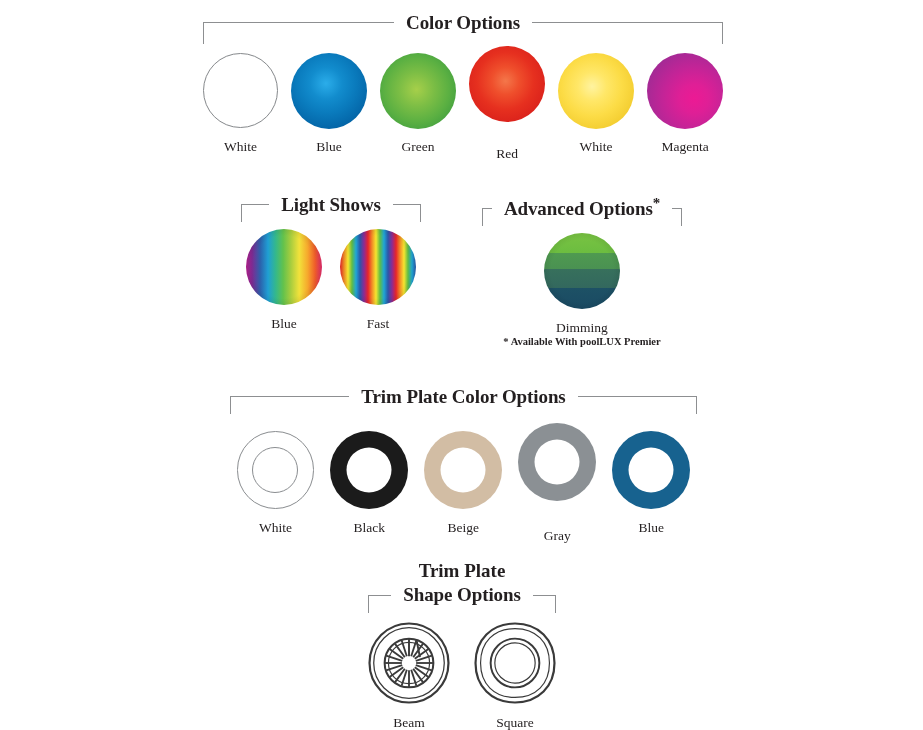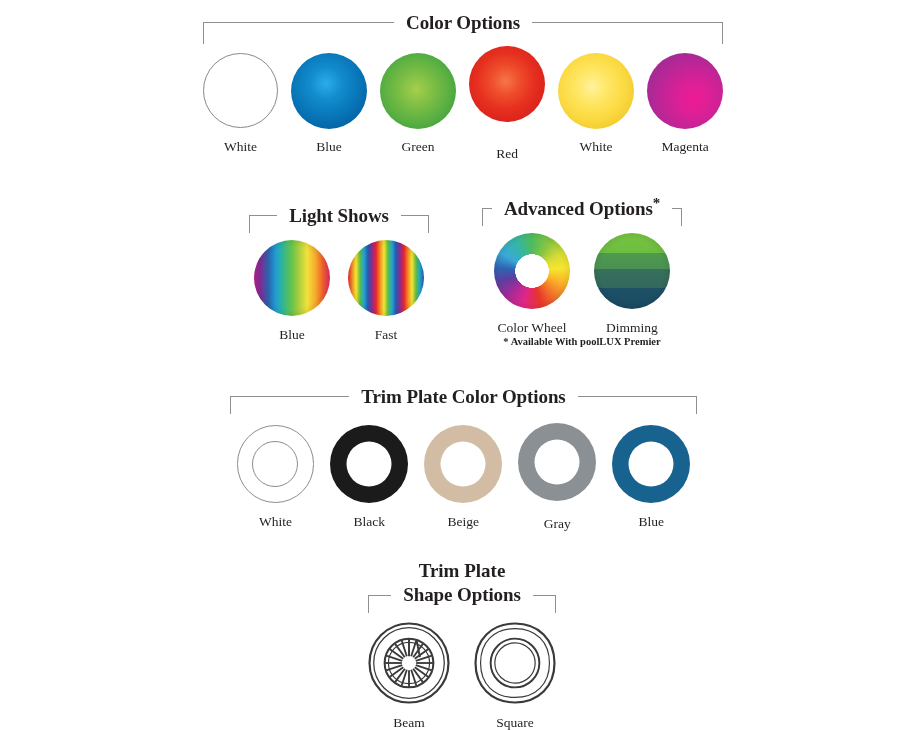--- a/index.html
+++ b/index.html
@@ -269,21 +269,21 @@
       </div>
       <div class="item">
         <div class="swatch-wrap" style="height:78px;">
           <div class="sphere magenta"></div>
         </div>
         <div class="caption" style="margin-top:9px;">Magenta</div>
       </div>
     </div>
   </div>
 
-  <div class="section" style="left:249px; top:194px; width:180px;margin-top:11px;">
+  <div class="section" style="left:241px; top:194px; width:180px;">
     <div class="bracket-head">
       <div class="bracket-arm left">
           <span style="position: absolute; width: 1px; height: 18px; background: rgb(141, 143, 145); top: 0px; left: 0px;"></span>
         </div>
       <div class="bracket-title">Light Shows</div>
       <div class="bracket-arm right">
           <span style="position: absolute; width: 1px; height: 18px; background: rgb(141, 143, 145); top: 0px; right: 0px;"></span>
         </div>
     </div>
     <div class="items" style="margin-top:12px; gap:18px;">
@@ -310,26 +310,20 @@
       <div class="bracket-title">
         <span>Advanced Options</span><span class="star">*</span>
       </div>
       <div class="bracket-arm right">
           <span style="position: absolute; width: 1px; height: 18px; background: rgb(141, 143, 145); top: 0px; right: 0px;"></span>
         </div>
     </div>
     <div class="items" style="margin-top:12px; gap:24px;">
       <div class="item">
         <div class="swatch-wrap" style="height:78px;">
-          <div class="disc wheel"></div>
-        </div>
-        <div class="caption" style="margin-top:10px;">Color Wheel</div>
-      </div>
-      <div class="item">
-        <div class="swatch-wrap" style="height:78px;">
           <div class="disc dimming"></div>
         </div>
         <div class="caption" style="margin-top:10px;">Dimming</div>
       </div>
     </div>
   </div>
 
   <div class="footnote" style="left:472px; top:336px; width:220px;">* Available With poolLUX Premier</div>
 
   <div class="section" style="left:230px; top:386px; width:467px;">
@@ -366,21 +360,21 @@
           </div>
         </div>
         <div class="caption" style="margin-top:10px;">Beige</div>
       </div>
       <div class="item">
         <div class="swatch-wrap" style="height:80px;">
           <div class="ring gray">
             <div class="hole"></div>
           </div>
         </div>
-        <div class="caption" style="margin-top:14px;">Gray</div>
+        <div class="caption" style="margin-top:26px;">Gray</div>
       </div>
       <div class="item">
         <div class="swatch-wrap" style="height:80px;">
           <div class="ring blue">
             <div class="hole"></div>
           </div>
         </div>
         <div class="caption" style="margin-top:10px;">Blue</div>
       </div>
     </div>

